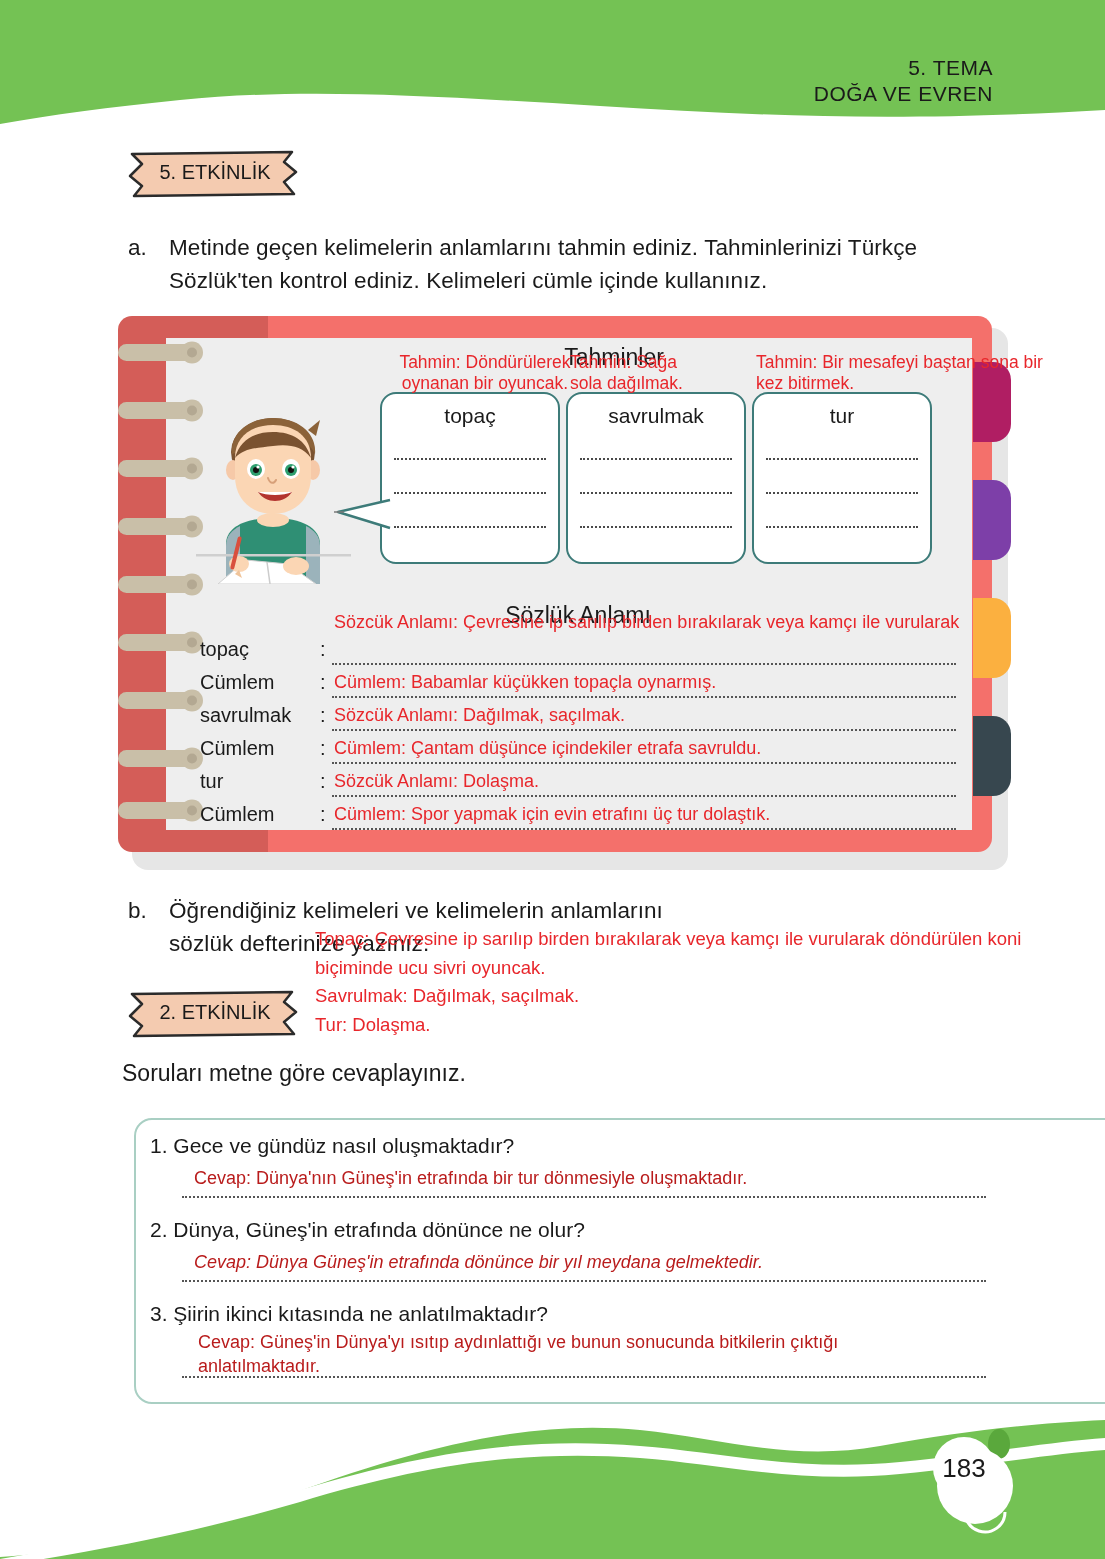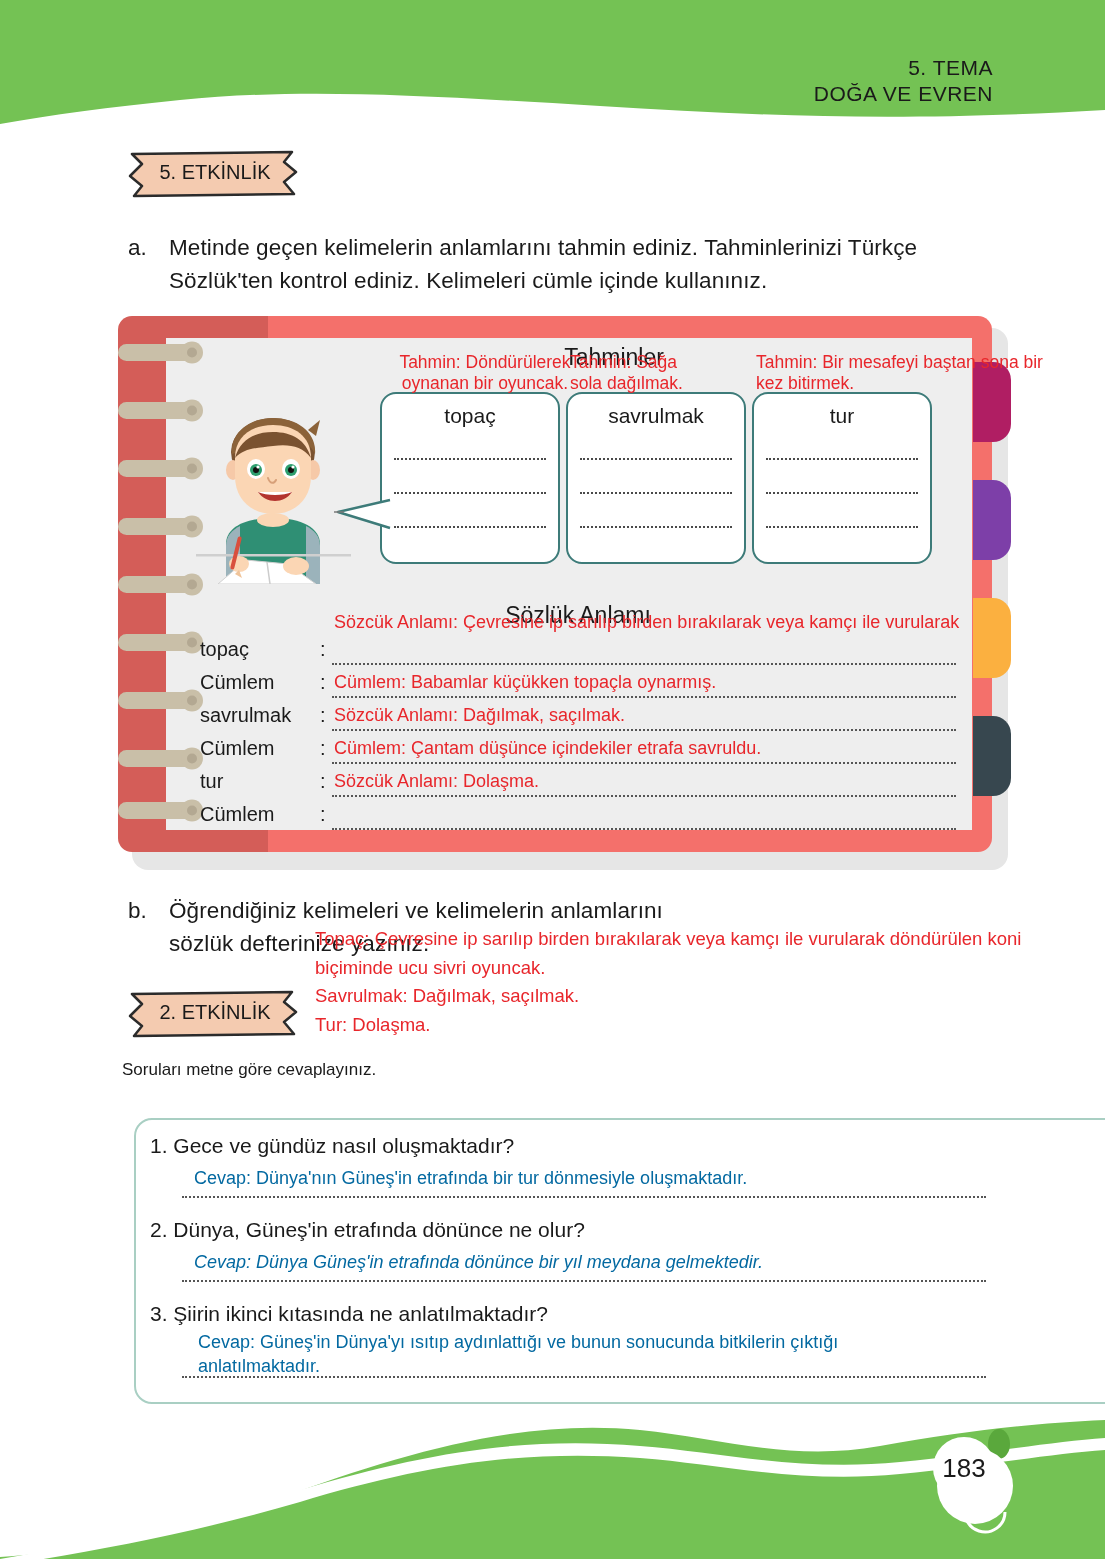--- a/index.html
+++ b/index.html
@@ -232,21 +232,21 @@
     line-height: 1.55;
     color: #e8262b;
     z-index: 6;
     white-space: pre-line;
   }
 
   
   .q-intro {
     position: absolute;
     left: 122px; top: 1060px;
-    font-size: 17px;
+    font-size: 23px;
     color: #1a1a1a;
   }
   .q-box {
     position: absolute;
     left: 134px; top: 1118px;
     width: 1003px; height: 286px;
     border: 2.5px solid #a9cfc3;
     border-radius: 18px;
     background: #ffffff;
   }
@@ -258,21 +258,21 @@
     color: #1a1a1a;
   }
   .q-line {
     position: absolute;
     left: 32px; right: 10px;
     border-bottom: 2.5px dotted #555555;
   }
   .q-ans {
     position: absolute;
     font-size: 18px;
-    color: #0369a1;
+    color: #b91c1c;
     line-height: 1.35;
     white-space: pre-line;
   }
   #q0 { top: 14px; }
   #q1 { top: 98px; }
   #q2 { top: 182px; }
 
   
   .footer-wave {
     position: absolute;
@@ -447,20 +447,21 @@
     </div>
     <div class="dict-row">
       <span class="dict-label">tur</span>
       <span class="dict-colon">:</span>
       <span class="dict-ans">Sözcük Anlamı: Dolaşma.</span>
       <span class="dict-line"></span>
     </div>
     <div class="dict-row">
       <span class="dict-label">Cümlem</span>
       <span class="dict-colon">:</span>
+      <span class="dict-ans">Cümlem: Spor yapmak için evin etrafını üç tur dolaştık.</span>
       <span class="dict-line"></span>
     </div>
   </div>
 
   <div class="side-tab" style="top:46px;  background:#b01e63;"></div>
   <div class="side-tab" style="top:164px; background:#7d3fa8;"></div>
   <div class="side-tab" style="top:282px; background:#fbb040;"></div>
   <div class="side-tab" style="top:400px; background:#37474f;"></div>
 </div>
 

